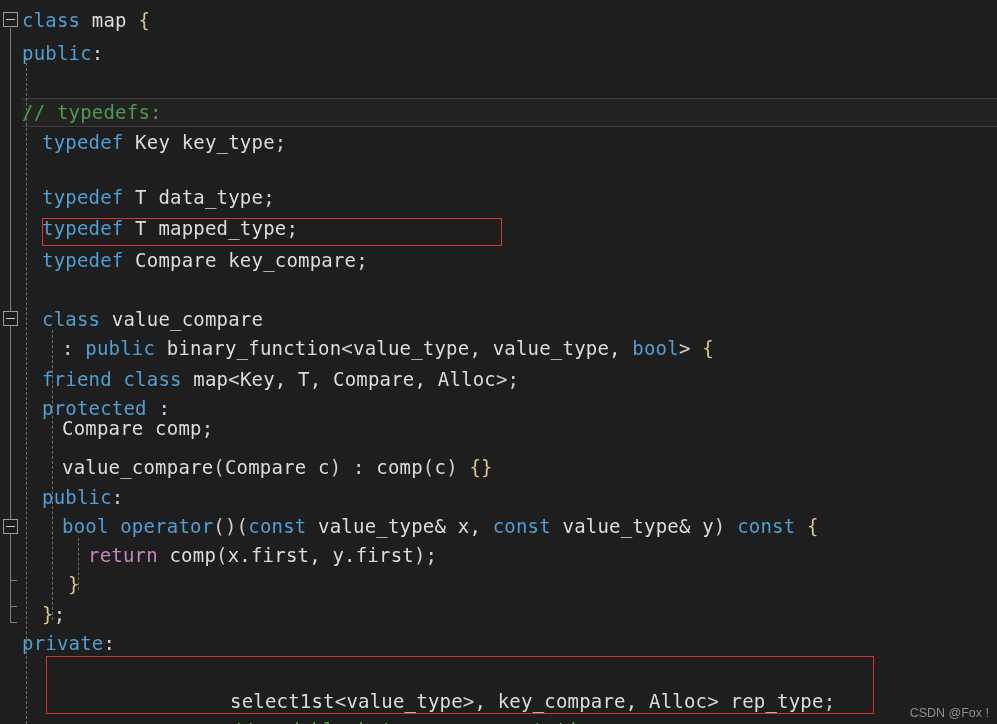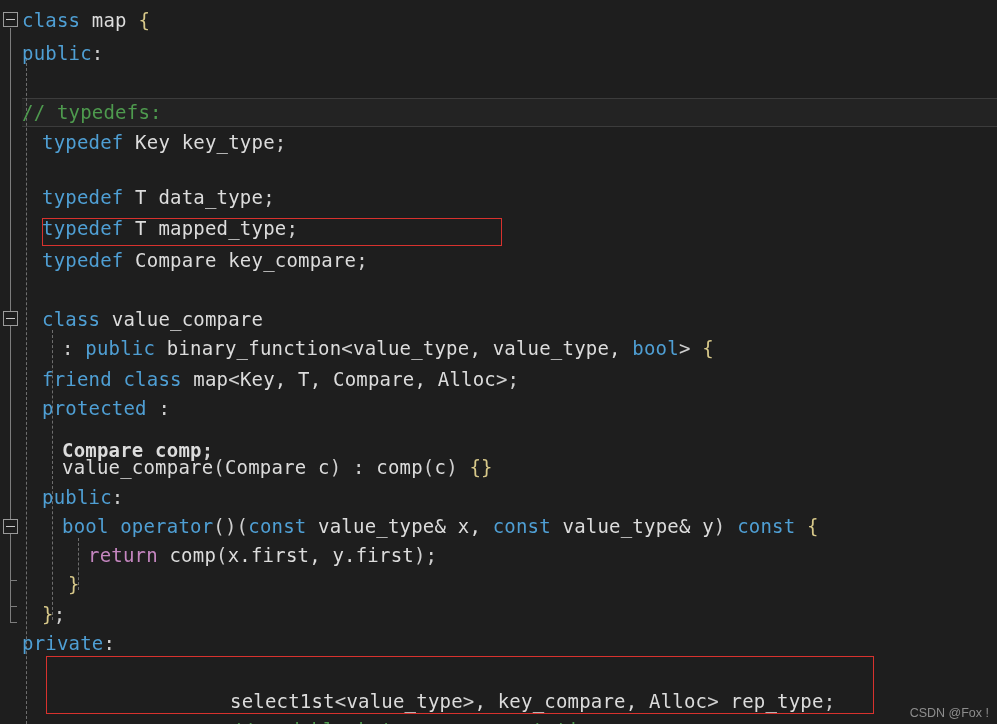--- a/index.html
+++ b/index.html
@@ -194,21 +194,21 @@
     <div class="line" style="top:305px; left:42px;"><span class="kw">class</span><span class="txt"> value_compare</span></div>
 
     <div class="line" style="top:246px; left:42px;"><span class="kw">typedef</span><span class="txt"> Compare key_compare</span><span class="pun">;</span></div>
 
     <div class="line" style="top:365px; left:42px;"><span class="kw">friend class</span><span class="txt"> map</span><span class="pun">&lt;</span><span class="txt">Key, T, Compare, Alloc</span><span class="pun">&gt;;</span></div>
 
     <div class="line" style="top:334px; left:62px;"><span class="pun">: </span><span class="kw">public</span><span class="txt"> binary_function</span><span class="pun">&lt;</span><span class="txt">value_type, value_type, </span><span class="kw">bool</span><span class="pun">&gt;</span><span class="brc"> {</span></div>
 
     <div class="line" style="top:394px; left:42px;"><span class="kw">protected</span><span class="pun"> :</span></div>
 
-    <div class="line" style="top:436px; left:62px;font-weight:bold;"><span class="txt">Compare comp</span><span class="pun">;</span></div>
+    <div class="line" style="top:414px; left:62px;"><span class="txt">Compare comp</span><span class="pun">;</span></div>
 
     <div class="line" style="top:453px; left:62px;"><span class="txt">value_compare</span><span class="pun">(</span><span class="txt">Compare c</span><span class="pun">) : </span><span class="txt">comp</span><span class="pun">(</span><span class="txt">c</span><span class="pun">) </span><span class="brc">{}</span></div>
 
     <div class="line" style="top:483px; left:42px;"><span class="kw">public</span><span class="pun">:</span></div>
 
     <div class="line" style="top:512px; left:62px;"><span class="kw">bool</span><span class="txt"> </span><span class="kw">operator</span><span class="pun">()(</span><span class="kw">const</span><span class="txt"> value_type&amp; x, </span><span class="kw">const</span><span class="txt"> value_type&amp; y</span><span class="pun">) </span><span class="kw">const</span><span class="brc"> {</span></div>
 
     <div class="line" style="top:541px; left:88px;"><span class="ctl">return</span><span class="txt"> comp</span><span class="pun">(</span><span class="txt">x.first, y.first</span><span class="pun">);</span></div>
 
     <div class="line" style="top:570px; left:68px;"><span class="brc">}</span></div>

